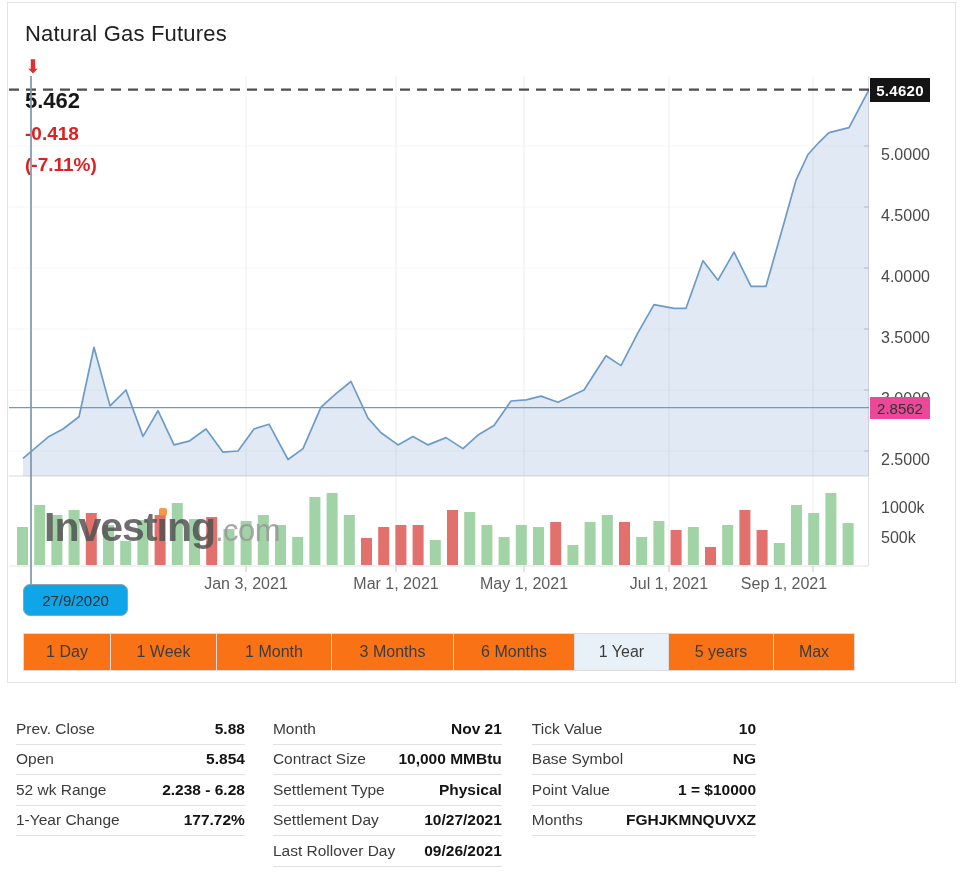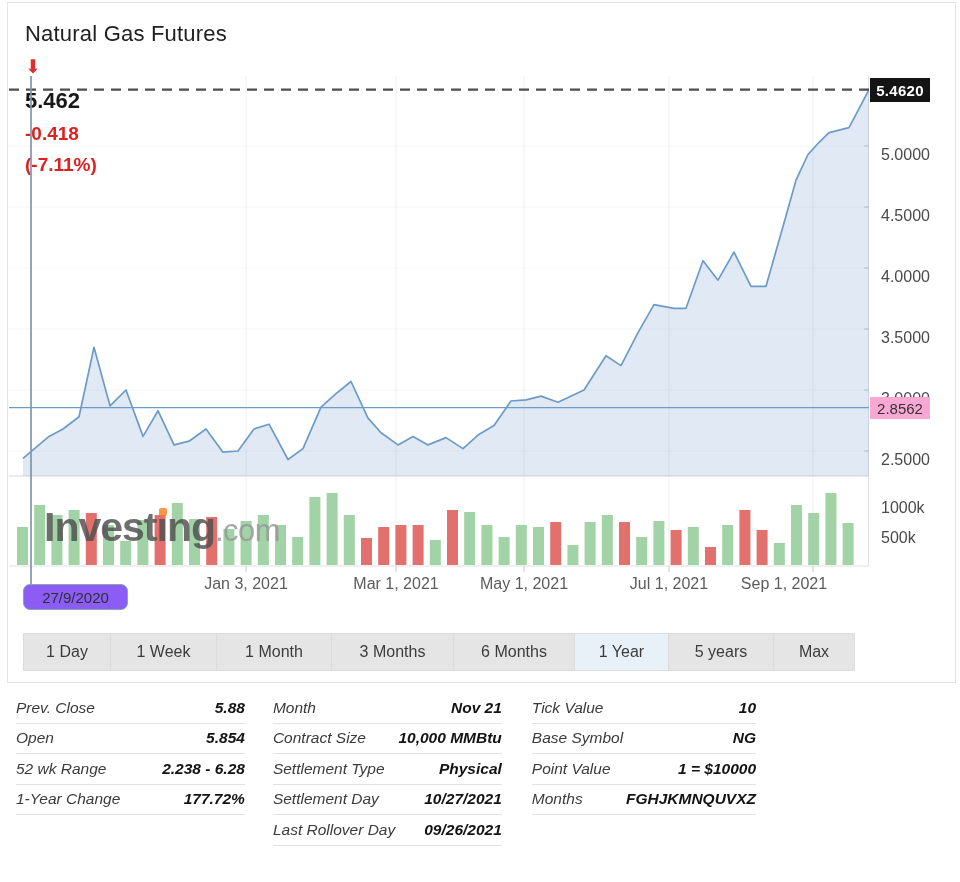--- a/index.html
+++ b/index.html
@@ -23,44 +23,44 @@
     background:#7f98a8; opacity:.85; }
 
   .axis-label { position:absolute; font-size:16px; color:#4a4a4a; line-height:20px; white-space:nowrap;margin-top:9px; }
   .x-label    { position:absolute; font-size:16px; color:#5c5c5c; line-height:20px; width:130px;
                 text-align:center; transform:translateX(-65px); top:571px; }
 
   .badge-last { position:absolute; left:862px; top:75px; width:60px; height:24px;
     background:#141414; color:#fff; font-size:15px; font-weight:bold;
     display:flex; align-items:center; justify-content:center; letter-spacing:.3px; }
   .badge-ref  { position:absolute; left:862px; top:394px; width:60px; height:22px;
-    background:#f9a8d4; color:#333; font-size:15px;
+    background:#ec4899; color:#333; font-size:15px;
     display:flex; align-items:center; justify-content:center; }
 
-  .date-badge { position:absolute; left:15px; top:581px; width:105px; height:26px;
-    background:#8b5cf6; border:1.5px solid #8aa2b2; border-radius:7px;
+  .date-badge { position:absolute; left:15px; top:581px; width:105px; height:32px;
+    background:#0ea5e9; border:1.5px solid #8aa2b2; border-radius:7px;
     font-size:15px; color:#2f2f2f; display:flex; align-items:center; justify-content:center; }
 
   .watermark { position:absolute; left:36px; top:501px; height:48px; display:flex;
     align-items:baseline; opacity:.82; pointer-events:none; }
   .wm-main { font-size:41px; font-weight:bold; color:#4f4f4f; letter-spacing:-1px; }
   .wm-i { position:relative; }
   .wm-i .tittle { position:absolute; left:2px; top:4px; width:8px; height:8px;
     background:#f6821f; border-radius:2px; }
   .wm-suffix { font-size:31px; color:#979797; font-weight:400; letter-spacing:-.5px; }
 
   .range-group { position:absolute; left:15px; top:630px; height:38px; display:flex; }
-  .range-btn { height:38px; border:1px solid #dcdcdc; border-left:none; background:#e5e5e5;
+  .range-btn { height:38px; border:1px solid #dcdcdc; border-left:none; background:#f97316;
     font-family:"Liberation Sans", sans-serif; font-size:16px; color:#3c3c3c;
     display:flex; align-items:center; justify-content:center; cursor:pointer; }
   .range-btn:first-child { border-left:1px solid #dcdcdc; }
   .range-btn.selected { background:#e8f0f8; }
 
   
-  .stats { position:absolute; left:0; top:693px; width:772px; display:flex; padding:0 16px;font-style:italic; }
+  .stats { position:absolute; left:0; top:714px; width:772px; display:flex; padding:0 16px; }
   .stat-col { }
   .stat-col.c1 { width:292px; margin-right:28px; }
   .stat-col.c2 { width:292px; margin-right:30px; }
   .stat-col.c3 { width:286px; }
   .stat-row { height:30.5px; display:flex; align-items:center; justify-content:space-between;
     border-bottom:1px solid #e2e2e2; }
   .stat-label { font-size:15.5px; color:#3b3b3b; }
   .stat-value { font-size:15.5px; font-weight:bold; color:#131313; }
 </style>
 </head>

